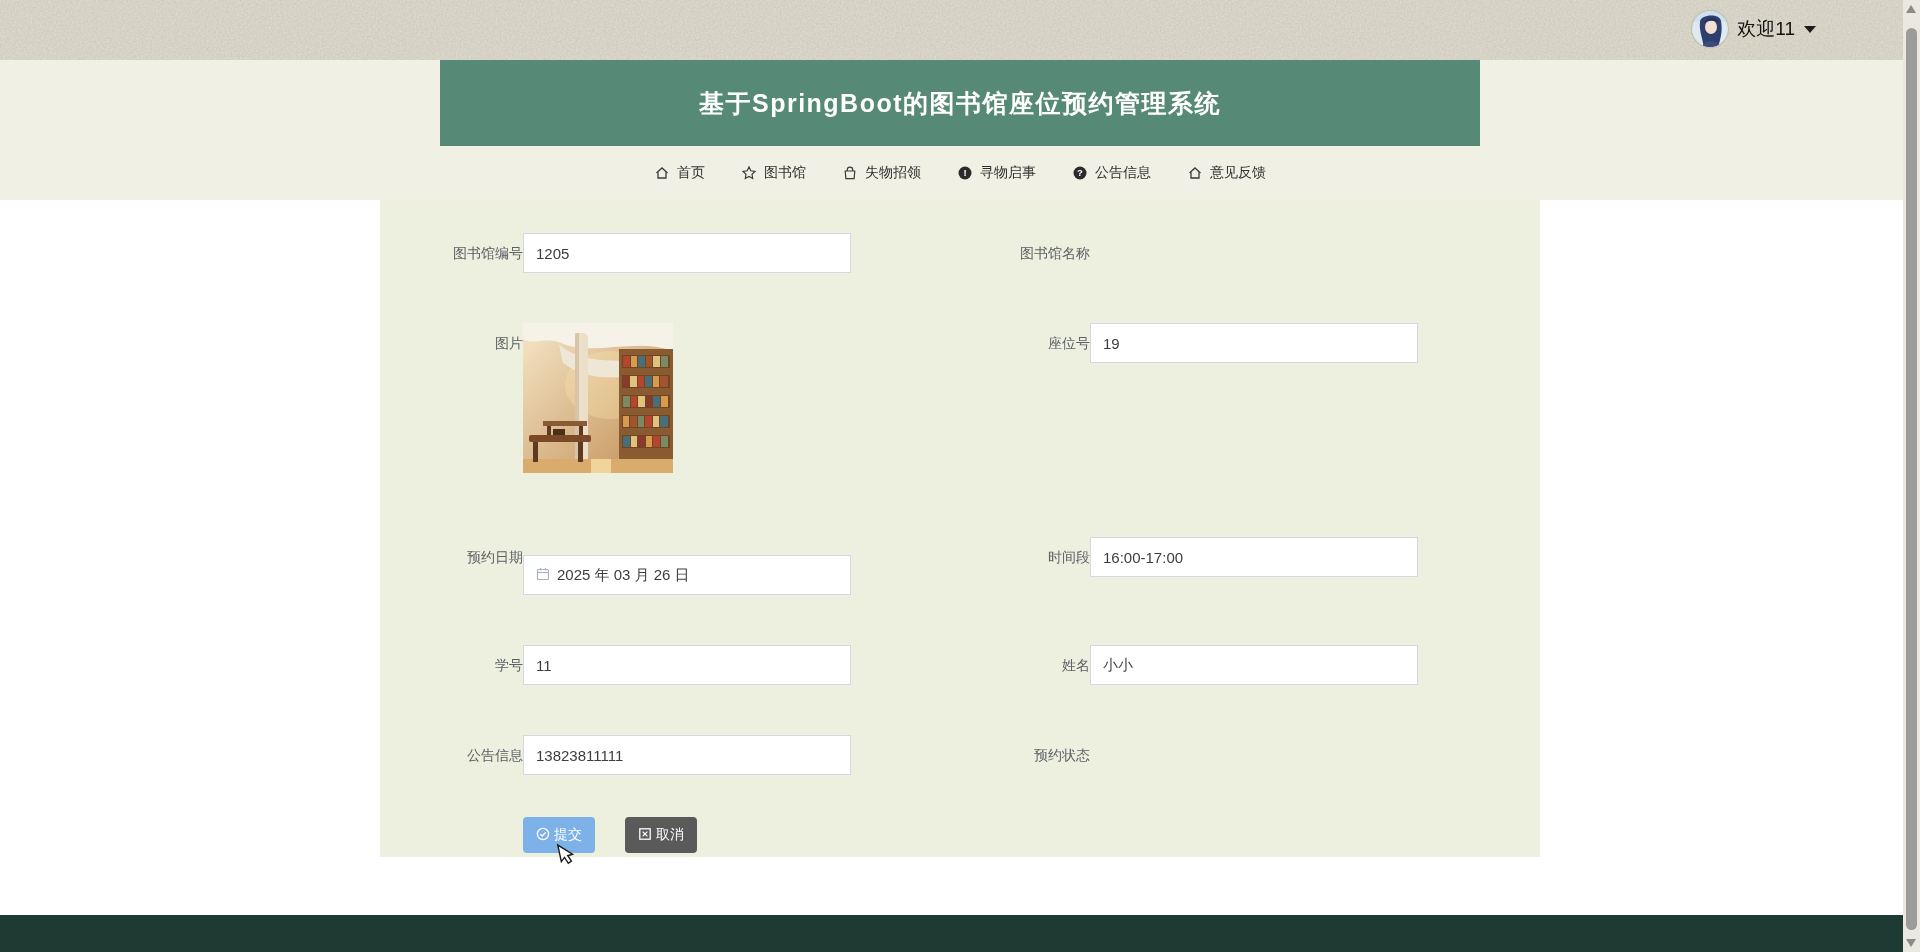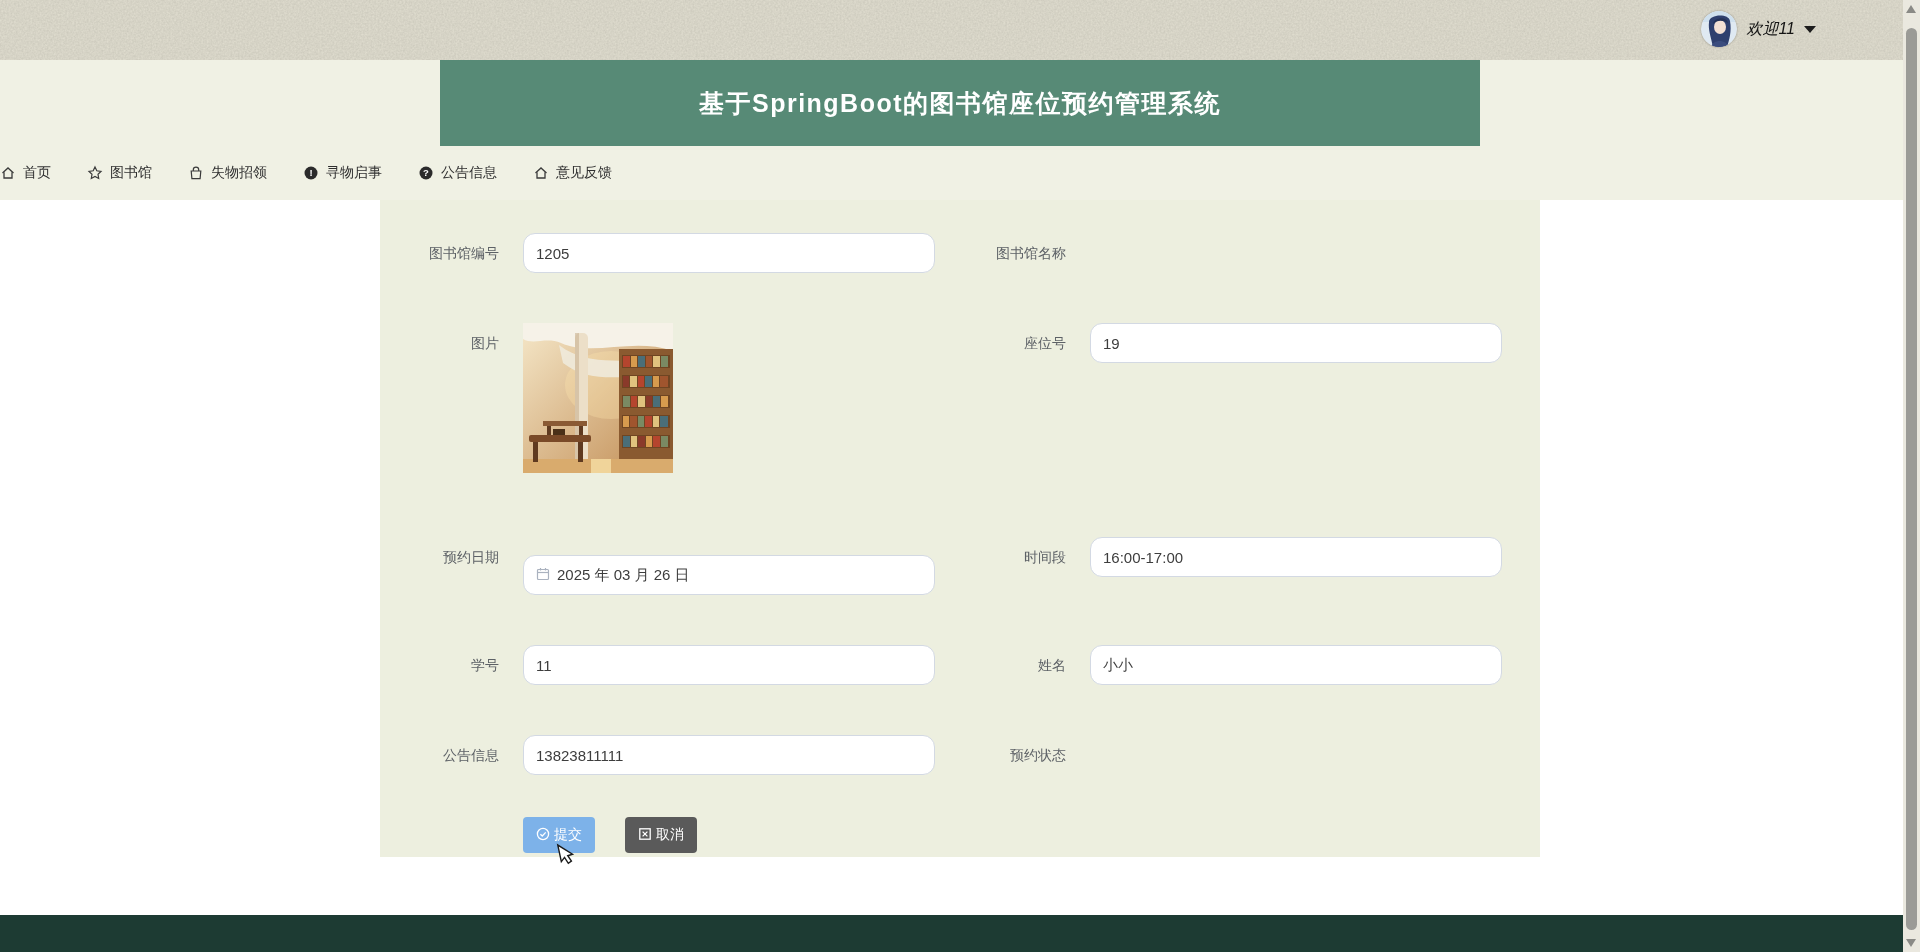--- a/index.html
+++ b/index.html
@@ -4,42 +4,42 @@
 <style>
   * { margin:0; padding:0; box-sizing:border-box; }
   html,body { width:1920px; height:952px; overflow:hidden;
     font-family:"Liberation Sans","DejaVu Sans",sans-serif; background:#fff; }
 
   
   .topbar { position:relative; height:60px; background:#e3e0d2; overflow:hidden; }
   .topbar .noise { position:absolute; left:0; top:0; width:100%; height:100%; display:block; }
   .userbox { position:absolute; right:104px; top:11px; display:flex; align-items:center; gap:9px; z-index:3; cursor:pointer; }
   .avatar { width:36px; height:36px; border-radius:50%; overflow:hidden; flex:none; box-shadow:0 0 2px rgba(0,0,0,.35); }
-  .welcome { font-size:16px; color:#141414;font-style:italic; }
+  .welcome { font-size:19px; color:#141414; }
   .tri-down { width:0; height:0; border-left:6px solid transparent; border-right:6px solid transparent; border-top:7px solid #1d1d1d; }
 
   
   .header-band { height:140px; background:#f0f1e4; }
   .banner { width:1040px; height:86px; margin:0 auto; background:#578a76; display:flex; align-items:center; justify-content:center; }
   .banner .title { color:#ffffff; font-size:25px; font-weight:bold; letter-spacing:1.5px; }
-  .nav { height:54px; display:flex; align-items:center; gap:36px; }
+  .nav { height:54px; display:flex; align-items:center; justify-content:center; gap:36px; }
   .nav-item { display:flex; align-items:center; gap:7px; font-size:14px; color:#303030; cursor:pointer; }
   .nav-item svg { display:block; }
 
   
   .main { height:715px; background:#ffffff; }
   .panel { width:1160px; height:657px; margin:0 auto; background:#edefdf; padding-top:33px; }
   .frow { display:flex; margin-bottom:50px; }
   .frow.img-row { margin-bottom:64px; }
   .frow.last { margin-bottom:42px; }
   .cell { display:flex; width:580px; align-items:flex-start; }
-  .lbl { font-size:14px; color:#5d6166; text-align:right; padding-right:24px; line-height:40px; flex:none; }
+  .lbl { font-size:14px; color:#5d6166; text-align:right; padding-right:0; line-height:40px; flex:none; }
   .cell1 .lbl { width:143px; }
   .cell2 .lbl { width:130px; }
-  .inp { width:412px; height:40px; border:1px solid #d3d9e3; border-radius:12px; background:#fff;
+  .inp { width:328px; height:40px; border:1px solid #d3d9e3; border-radius:0; background:#fff;
          font-size:15px; color:#3d3d3d; padding:0 12px; font-family:inherit; outline:none; }
   .inp-flex { display:flex; align-items:center; gap:7px;margin-top:18px; }
   .photo { width:150px; height:150px; display:block; cursor:pointer; }
   .selbox { width:412px; height:40px; border:1px solid #d6d9e0; border-radius:4px; background:#e8e9ed;
             display:flex; align-items:center; justify-content:space-between; padding:0 12px;
             font-size:15px; color:#6b7492; cursor:not-allowed; }
   .btn-row { display:flex; padding-left:143px; gap:30px; }
   .btn { height:36px; border:none; border-radius:4px; color:#fff; font-size:14px;
          display:flex; align-items:center; gap:4px; padding:0 13px; cursor:pointer; font-family:inherit; }
   .btn-submit { background:#7db2e9; }

